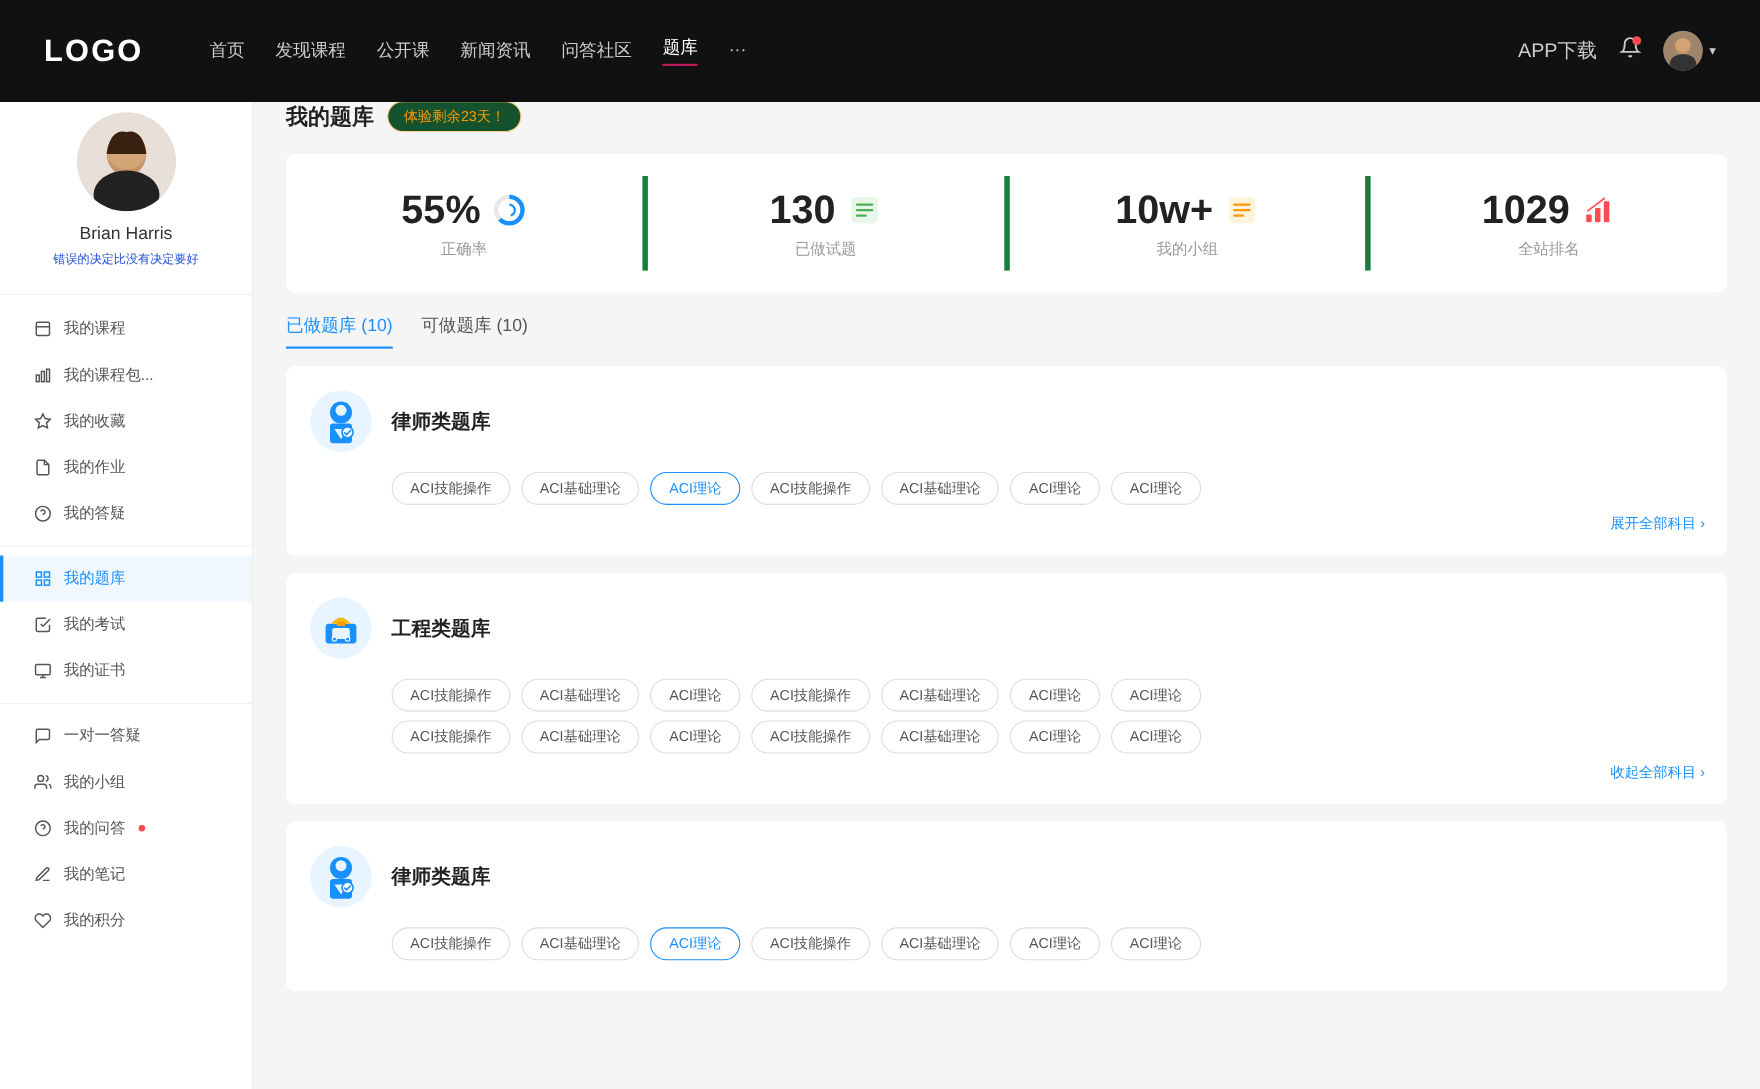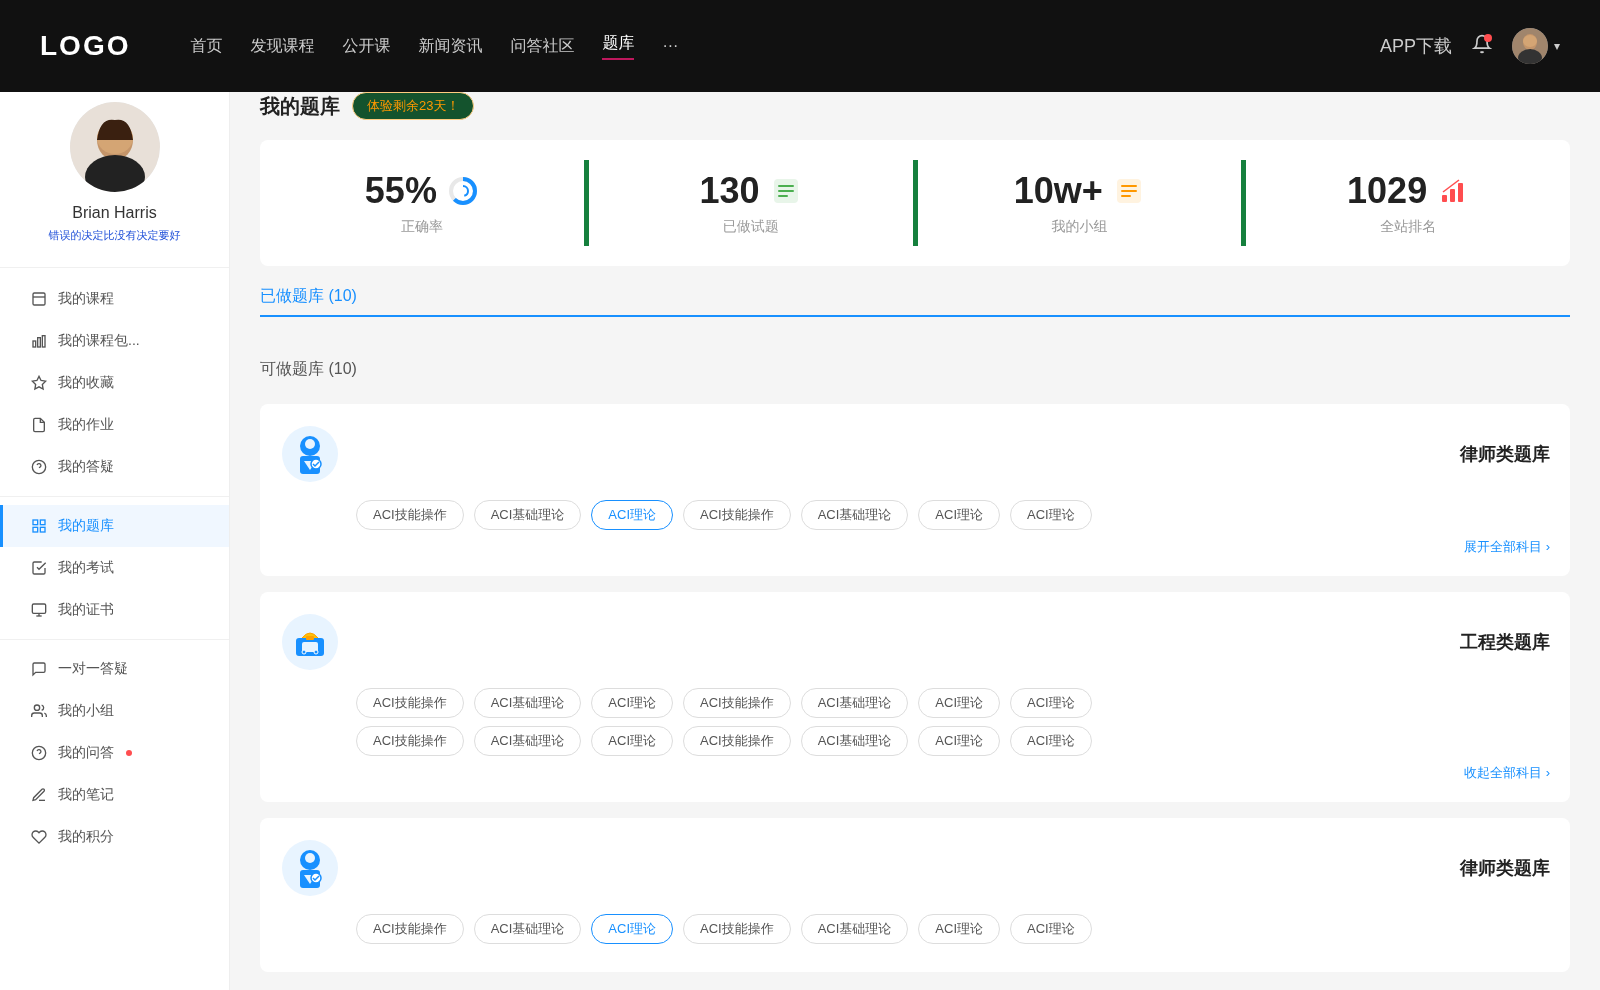--- a/index.html
+++ b/index.html
@@ -46,27 +46,27 @@
     
     .stats-bar { background: #fff; border-radius: 8px; display: flex; padding: 20px 0; margin-bottom: 20px; }
     .stat-item { flex: 1; text-align: center; padding: 10px 20px; border-right: 5px solid #15803d; }
     .stat-item:last-child { border-right: none; }
     .stat-value-row { display: flex; align-items: center; justify-content: center; gap: 10px; margin-bottom: 6px; }
     .stat-value { font-size: 36px; font-weight: 700; color: #222; }
     .stat-icon { width: 32px; height: 32px; display: flex; align-items: center; justify-content: center; }
     .stat-label { font-size: 14px; color: #999; }
 
     
-    .tabs { display: flex; gap: 42px; margin-bottom: 16px; flex-direction: column; }
+    .tabs { display: flex; gap: 26px; margin-bottom: 16px; }
     .tab { font-size: 16px; cursor: pointer; padding-bottom: 8px; color: #555; }
     .tab.active { color: #1890ff; border-bottom: 2px solid #1890ff; }
 
     
     .bank-card { background: #fff; border-radius: 8px; margin-bottom: 16px; padding: 20px; }
-    .bank-card-header { display: flex; align-items: center; margin-bottom: 16px; justify-content: space-between; }
+    .bank-card-header { display: flex; align-items: center; gap: 16px; margin-bottom: 16px; }
     .bank-icon { width: 60px; height: 60px; display: flex; align-items: center; justify-content: center; flex-shrink: 0; }
     .bank-name { font-size: 18px; font-weight: 600; color: #222; }
     .tags-row { display: flex; flex-wrap: wrap; gap: 10px; padding-left: 76px; margin-bottom: 8px; }
     .tag { padding: 5px 16px; border: 1px solid #ddd; border-radius: 20px; font-size: 13px; color: #555; cursor: pointer; }
     .tag.active { border-color: #1890ff; color: #1890ff; background: #fff; }
     .expand-link { text-align: right; font-size: 13px; color: #1890ff; cursor: pointer; margin-top: 6px; }
     .collapse-link { text-align: right; font-size: 13px; color: #1890ff; cursor: pointer; margin-top: 4px; }
   </style>
 </head>
 <body>

